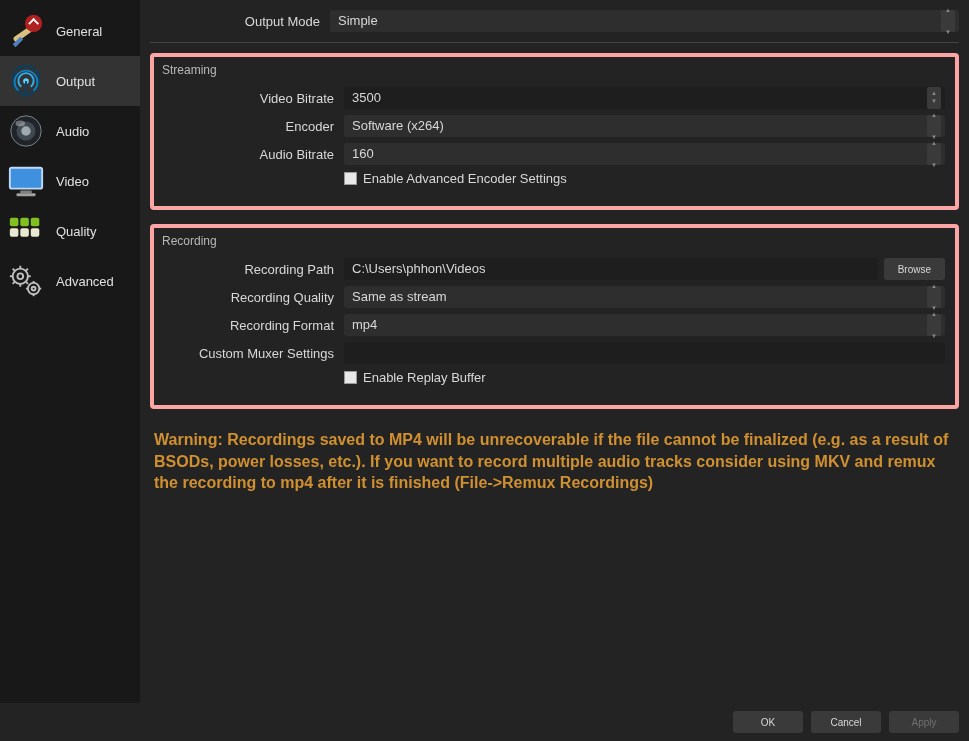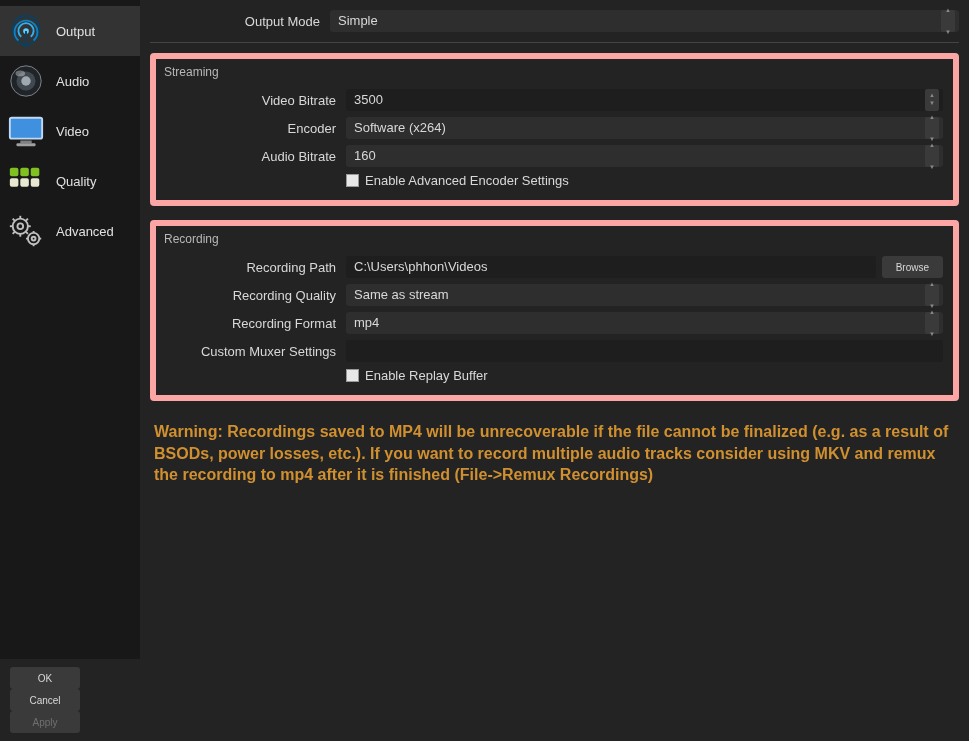--- a/index.html
+++ b/index.html
@@ -103,24 +103,24 @@
       background: #1e1e1e;
     }
 
     hr.sep {
       border: none;
       border-top: 1px solid #444;
       margin: 10px 0;
     }
 
     .group {
-      border: 6px solid #fca5a5;
+      border: 4px solid #fca5a5;
       border-radius: 4px;
       margin-bottom: 14px;
-      padding: 10px 10px 6px 10px;
+      padding: 10px 10px 14px 10px;
       position: relative;
     }
     .group-title {
       color: #b8b8b8;
       font-size: 12px;
       margin: -4px 0 10px -2px;
     }
 
     .chk {
       width: 13px;
@@ -154,31 +154,43 @@
       color: #d09030;
       font-weight: bold;
       padding: 6px 4px;
       font-size: 16px;
       line-height: 1.35;
     }
 
     .bottom-bar {
       display: flex;
       justify-content: flex-end;
+      gap: 8px;
       padding: 8px 10px;
       background: #232323;
-      flex-direction: column;
     }
     .bottom-bar .btn { width: 70px; text-align:center; }
   </style>
 </head>
 <body>
 
 <div class="main-area">
   <div class="sidebar">
+    <div class="side-item">
+      <span class="side-icon">
+        <svg width="38" height="38" viewBox="0 0 40 40">
+          <rect x="4" y="18" width="26" height="6" rx="3" fill="#d8c080" transform="rotate(-35 20 20)"></rect>
+          <circle cx="28" cy="12" r="9" fill="#b02020"></circle>
+          <rect x="24" y="8" width="8" height="2" fill="#fff" transform="rotate(45 28 12)"></rect>
+          <rect x="24" y="8" width="8" height="2" fill="#fff" transform="rotate(-45 28 12)"></rect>
+          <path d="M6 34 L14 26 L17 29 L9 37 Z" fill="#5080c0"></path>
+        </svg>
+      </span>
+      <span class="side-label">General</span>
+    </div>
     <div class="side-item selected">
       <span class="side-icon">
         <svg width="38" height="38" viewBox="0 0 40 40">
           <path d="M20 36 Q6 30 6 18 A14 14 0 0 1 34 18 Q34 30 20 36" fill="none" stroke="#0a4060" stroke-width="2"></path>
           <path d="M12 30 A12 12 0 1 1 28 30" fill="none" stroke="#1080c0" stroke-width="2"></path>
           <path d="M15 26 A8 8 0 1 1 25 26" fill="none" stroke="#30b0f0" stroke-width="2"></path>
           <circle cx="20" cy="20" r="3" fill="#60d0ff"></circle>
           <line x1="20" y1="20" x2="20" y2="36" stroke="#0a4060" stroke-width="2"></line>
         </svg>
       </span>

